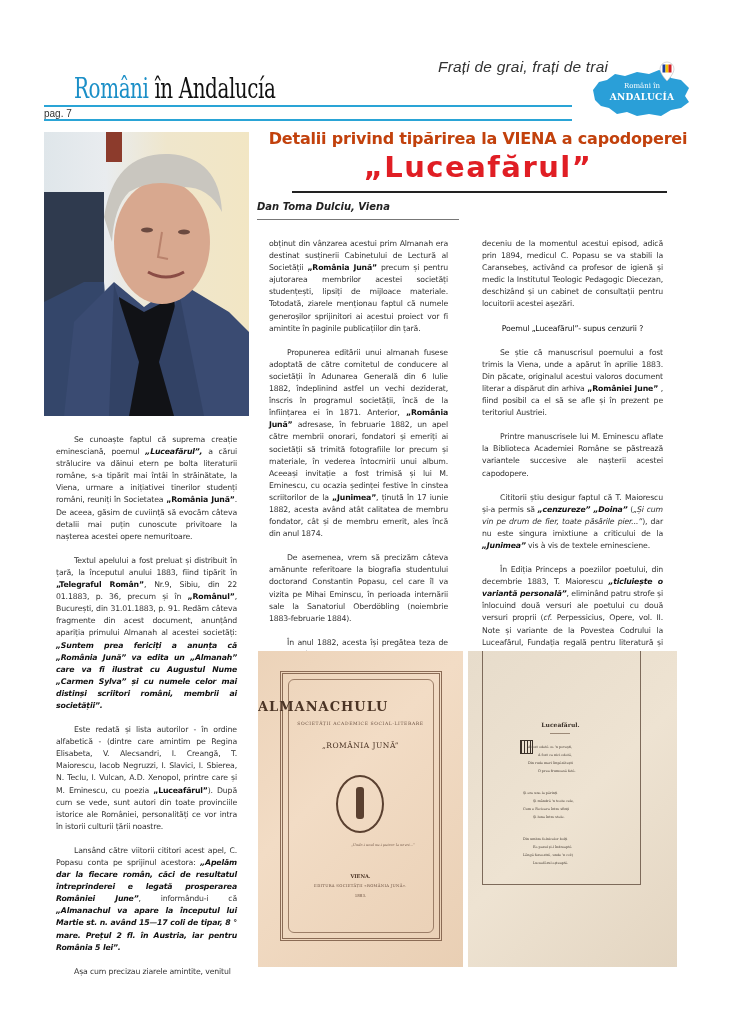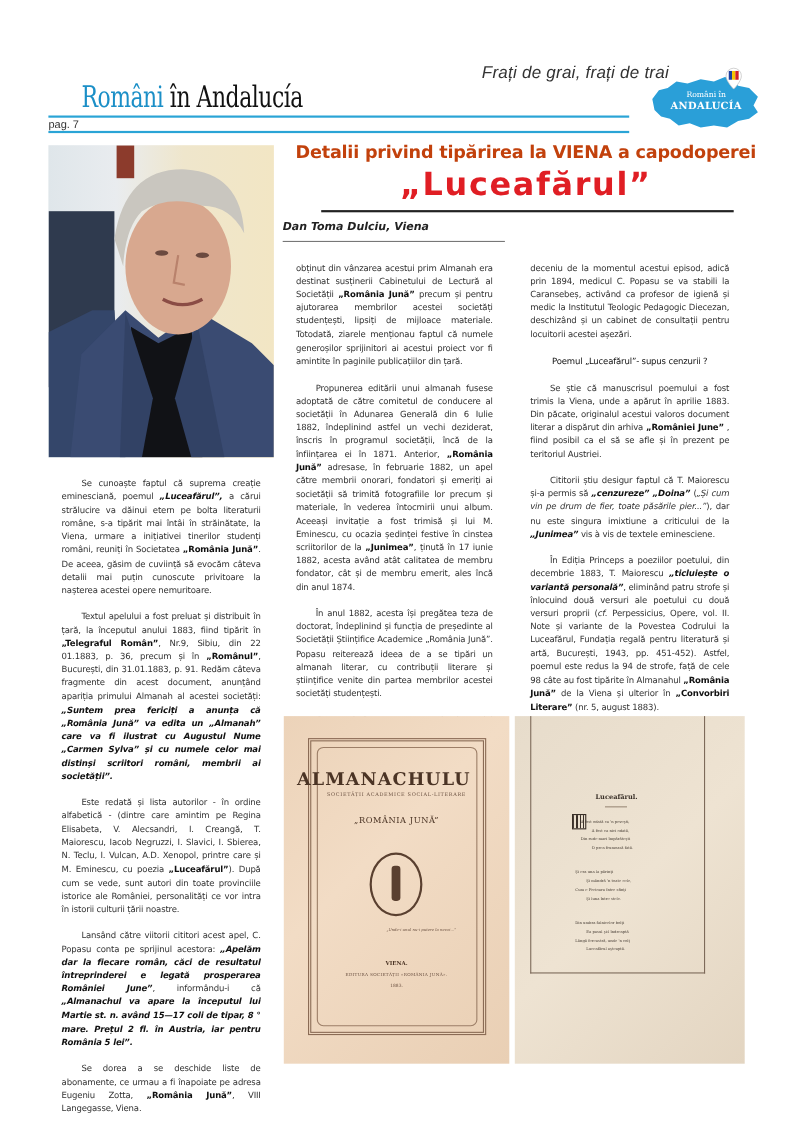--- a/index.html
+++ b/index.html
@@ -34,21 +34,21 @@
 
   .c1 { left: 44px; top: 422px; width: 205px; }
   .c2 { left: 257px; top: 226px; width: 203px; }
   .c3 { left: 470px; top: 226px; width: 205px; }
 
   .scan { position: absolute; top: 651px; height: 316px; overflow: hidden; }
   .scan1 { left: 258px; width: 205px; background: linear-gradient(135deg,#ecd3b9 0%, #f2dcc5 40%, #e9cfb4 100%); }
   .scan2 { left: 468px; width: 209px; background: linear-gradient(135deg,#e7dccb 0%, #eee3d2 50%, #e3d5c1 100%); }
   .frame-outer { position: absolute; left: 22px; top: 20px; width: 162px; height: 270px; border: 3px double #8a6b55; }
   .frame-inner { position: absolute; left: 30px; top: 28px; width: 146px; height: 254px; border: 1px solid #9c7e67; border-radius: 6px; }
-  .alm-title { position: absolute; left: 0; width: 182px; top: 48px; text-align: center; font-family: "DejaVu Serif", serif; font-weight: bold; font-size: 16px; color: #4b3425; letter-spacing: 1px; }
+  .alm-title { position: absolute; left: 0; width: 182px; top: 48px; font-family: "DejaVu Serif", serif; font-weight: bold; font-size: 13px; color: #4b3425; letter-spacing: 1px; }
   .alm-sub { position: absolute; left: 0; width: 205px; top: 70px; text-align: center; font-family: "DejaVu Serif", serif; font-size: 4.5px; color: #6a5040; letter-spacing: 0.6px; }
   .alm-name { position: absolute; left: 0; width: 205px; top: 90px; text-align: center; font-family: "DejaVu Serif", serif; font-size: 7.5px; color: #4b3425; letter-spacing: 0.5px; }
   .seal { position: absolute; left: 78px; top: 124px; width: 48px; height: 58px; border: 2px solid #5a4030; border-radius: 50%; }
   .seal::after { content: ""; position: absolute; left: 18px; top: 10px; width: 8px; height: 32px; background: #5a4030; border-radius: 3px; }
   .alm-motto { position: absolute; left: 90px; width: 70px; top: 192px; text-align: center; font-family: "DejaVu Serif", serif; font-style: italic; font-size: 3.5px; color: #6a5040; }
   .alm-city { position: absolute; left: 0; width: 205px; top: 222px; text-align: center; font-family: "DejaVu Serif", serif; font-weight: bold; font-size: 5px; color: #4b3425; }
   .alm-press { position: absolute; left: 0; width: 205px; top: 232px; text-align: center; font-family: "DejaVu Serif", serif; font-size: 3.8px; color: #6a5040; letter-spacing: 0.3px; }
   .alm-year { position: absolute; left: 0; width: 205px; top: 242px; text-align: center; font-family: "DejaVu Serif", serif; font-size: 4px; color: #6a5040; }
 
   .poem-frame { position: absolute; left: 14px; top: 0; width: 159px; height: 234px; border-left: 1px solid #7d6a5a; border-right: 1px solid #7d6a5a; border-bottom: 1px solid #7d6a5a; }
@@ -103,33 +103,34 @@
 <div class="headline2">„Luceafărul”</div>
 <div class="head-rule"></div>
 <div class="byline">Dan Toma Dulciu, Viena</div>
 <div class="byline-rule"></div>
 
 <div class="col c1">
     <p>Se cunoaște faptul că suprema creație eminesciană, poemul <span class="bi">„Luceafărul”,</span> a cărui strălucire va dăinui etern pe bolta literaturii române, s-a tipărit mai întâi în străinătate, la Viena, urmare a inițiativei tinerilor studenți români, reuniți în Societatea <b>„România Jună”</b>. De aceea, găsim de cuviință să evocăm câteva detalii mai puțin cunoscute privitoare la nașterea acestei opere nemuritoare.</p>
     <p>Textul apelului a fost preluat și distribuit în țară, la începutul anului 1883, fiind tipărit în <b>„Telegraful Român”</b>, Nr.9, Sibiu, din 22 01.1883, p. 36, precum și în <b>„Românul”</b>, București, din 31.01.1883, p. 91. Redăm câteva fragmente din acest document, anunțând apariția primului Almanah al acestei societăți: <span class="bi">„Suntem prea fericiți a anunța că „România Jună” va edita un „Almanah” care va fi ilustrat cu Augustul Nume „Carmen Sylva” și cu numele celor mai distinși scriitori români, membrii ai societății”.</span></p>
     <p class="gap">Este redată și lista autorilor - în ordine alfabetică - (dintre care amintim pe Regina Elisabeta, V. Alecsandri, I. Creangă, T. Maiorescu, Iacob Negruzzi, I. Slavici, I. Sbierea, N. Teclu, I. Vulcan, A.D. Xenopol, printre care și M. Eminescu, cu poezia <b>„Luceafărul”</b>). După cum se vede, sunt autori din toate provinciile istorice ale României, personalități ce vor intra în istorii culturii țării noastre.</p>
     <p>Lansând către viitorii cititori acest apel, C. Popasu conta pe sprijinul acestora: <span class="bi">„Apelăm dar la fiecare român, căci de resultatul întreprinderei e legată prosperarea României June”</span>, informându-i că <span class="bi">„Almanachul va apare la începutul lui Martie st. n. având 15—17 coli de tipar, 8 ° mare. Prețul 2 fl. în Austria, iar pentru România 5 lei”.</span></p>
-    <p class="gap">Se dorea a se deschide liste de abonamente, ce urmau a fi înapoiate pe adresa Eugeniu Zotta, <b>„România Jună”</b>, VIII Langegasse, Viena.</p>
     <p>Așa cum precizau ziarele amintite, venitul</p>
   </div>
 <div class="col c2">
     <p class="noindent">obținut din vânzarea acestui prim Almanah era destinat susținerii Cabinetului de Lectură al Societății <b>„România Jună”</b> precum și pentru ajutorarea membrilor acestei societăți studențești, lipsiți de mijloace materiale. Totodată, ziarele menționau faptul că numele generoșilor sprijinitori ai acestui proiect vor fi amintite în paginile publicațiilor din țară.</p>
     <p class="gap">Propunerea editării unui almanah fusese adoptată de către comitetul de conducere al societății în Adunarea Generală din 6 Iulie 1882, îndeplinind astfel un vechi deziderat, înscris în programul societății, încă de la înființarea ei în 1871. Anterior, <b>„România Jună”</b> adresase, în februarie 1882, un apel către membrii onorari, fondatori și emeriți ai societății să trimită fotografiile lor precum și materiale, în vederea întocmirii unui album. Aceeași invitație a fost trimisă și lui M. Eminescu, cu ocazia ședinței festive în cinstea scriitorilor de la <b>„Junimea”</b>, ținută în 17 iunie 1882, acesta având atât calitatea de membru fondator, cât și de membru emerit, ales încă din anul 1874.</p>
+    <p>De asemenea, vrem să precizăm câteva amănunte referitoare la biografia studentului doctorand Constantin Popasu, cel care îl va vizita pe Mihai Eminscu, în perioada internării sale la Sanatoriul Oberdöbling (noiembrie 1883-februarie 1884).</p>
     <p>În anul 1882, acesta își pregătea teza de doctorat, îndeplinind și funcția de președinte al Societății Științifice Academice „România Jună”. Popasu reiterează ideea de a se tipări un almanah literar, cu contribuții literare și științifice venite din partea membrilor acestei societăți studențești.</p>
     <p>Constantin Popasu era nepotul episcopului Ioan Popasu și văr primar cu T. Maiorescu. La aproape un</p>
   </div>
 <div class="col c3">
     <p class="noindent">deceniu de la momentul acestui episod, adică prin 1894, medicul C. Popasu se va stabili la Caransebeș, activând ca profesor de igienă și medic la Institutul Teologic Pedagogic Diecezan, deschizând și un cabinet de consultații pentru locuitorii acestei așezări.</p>
     <p class="subhead">Poemul „Luceafărul”- supus cenzurii ?</p>
     <p>Se știe că manuscrisul poemului a fost trimis la Viena, unde a apărut în aprilie 1883. Din păcate, originalul acestui valoros document literar a dispărut din arhiva <b>„României June”</b> , fiind posibil ca el să se afle și în prezent pe teritoriul Austriei.</p>
+    <p>Printre manuscrisele lui M. Eminescu aflate la Biblioteca Academiei Române se păstrează variantele succesive ale nașterii acestei capodopere.</p>
     <p>Cititorii știu desigur faptul că T. Maiorescu și-a permis să <span class="bi">„cenzureze” „Doina”</span> (<i>„Și cum vin pe drum de fier, toate păsările pier...”</i>), dar nu este singura imixtiune a criticului de la <span class="bi">„Junimea”</span> vis à vis de textele eminesciene.</p>
     <p>În Ediția Princeps a poeziilor poetului, din decembrie 1883, T. Maiorescu <span class="bi">„ticluiește o variantă personală”</span>, eliminând patru strofe și înlocuind două versuri ale poetului cu două versuri proprii (<i>cf.</i> Perpessicius, Opere, vol. II. Note și variante de la Povestea Codrului la Luceafărul, Fundația regală pentru literatură și artă, București, 1943, pp. 451-452). Astfel, poemul este redus la 94 de strofe, față de cele 98 câte au fost tipărite în Almanahul <b>„România Jună”</b> de la Viena și ulterior în <b>„Convorbiri Literare”</b> (nr. 5, august 1883).</p>
   </div>
 
 <div class="scan scan1">
   <div class="frame-outer"></div>
   <div class="frame-inner"></div>
   <div class="alm-title">ALMANACHULU</div>
   <div class="alm-sub">SOCIETĂȚII ACADEMICE SOCIAL-LITERARE</div>
   <div class="alm-name">„ROMÂNIA JUNĂ”</div>

